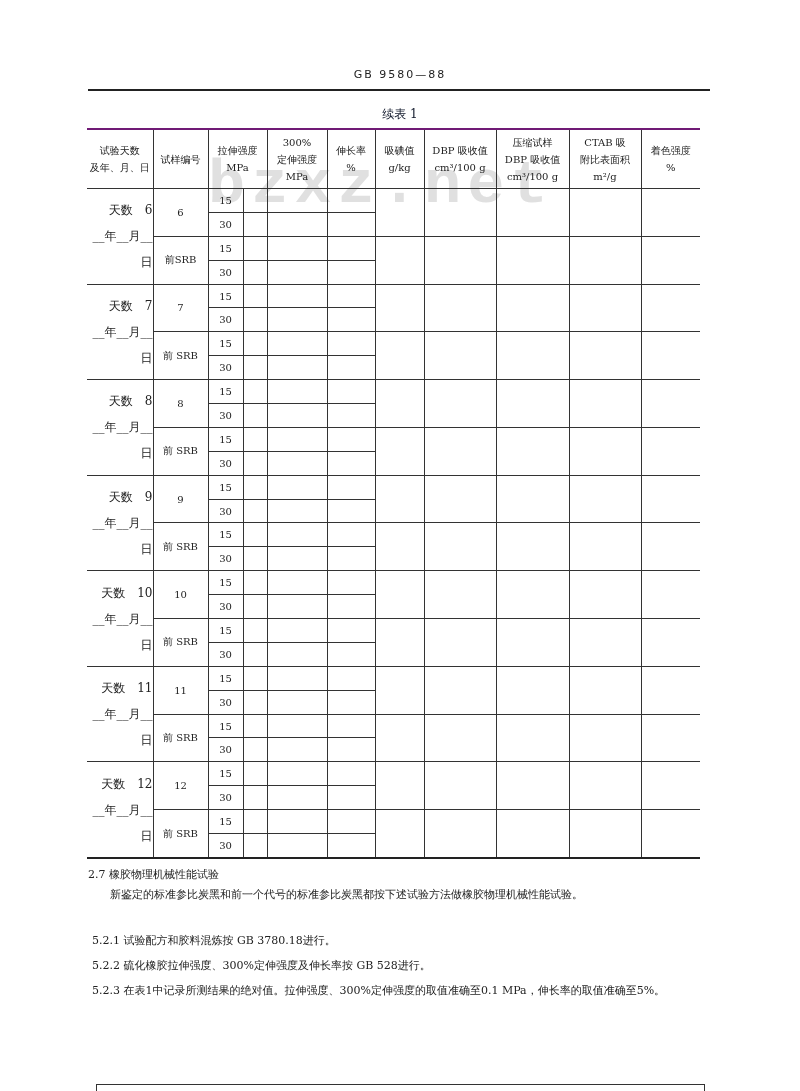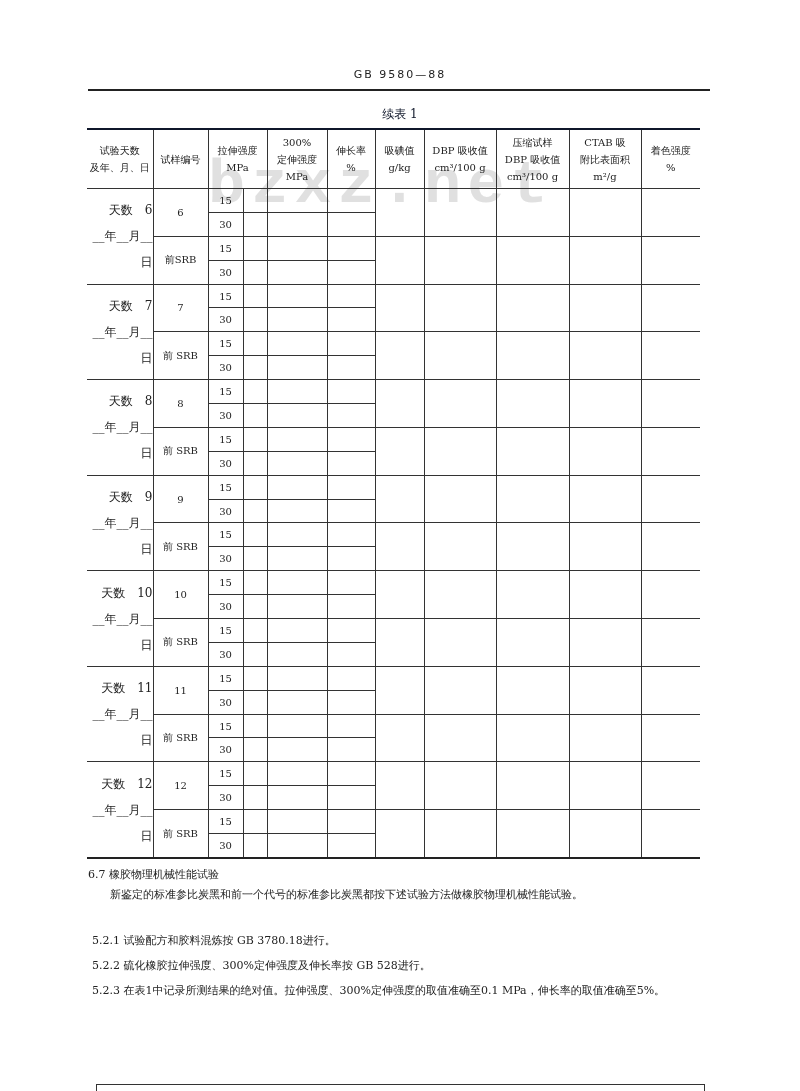--- a/index.html
+++ b/index.html
@@ -14,21 +14,21 @@
 
   table.data { position:absolute; top:128px; left:87px; border-collapse:collapse; table-layout:fixed; z-index:1;
                font-size:10px; color:#222; }
   table.data td, table.data th { border:1px solid #333; padding:0; text-align:center; vertical-align:middle;
                font-weight:normal; overflow:hidden; }
   table.data tr.hdr th { height:58px; line-height:17px; font-size:10px; }
   table.data th.lastcol, table.data td.lastcol { border-right:none; }
   table.data td.daycell { border-left:none; text-align:right; padding-left:4px; font-size:12px; line-height:26px; }
   table.data tr.sub td { height:22.9px; }
   table.data tr.grp-first td { border-top:1.5px solid #222; }
-  table.data { border-top:2px solid #0f172a; border-bottom:2px solid #222; }
+  table.data { border-top:2px solid #701a75; border-bottom:2px solid #222; }
   .day-num { margin-left:12px; }
 
   .section { position:absolute; left:88px; width:622px; font-size:11px; color:#222; line-height:21px; }
   .sec-head { top:864px; }
   .sec-body { top:884px; text-indent:22px; }
   .sec-items { top:926px; }
   .sec-items div { margin:4px; }
   .bottom-box { position:absolute; top:1084px; left:96px; width:607px; height:20px; border:1.5px solid #333; border-bottom:none; }
 </style>
 </head>
@@ -376,21 +376,21 @@
       </tr>
       <tr class="sub">
         <td>30</td>
         <td></td>
         <td></td>
         <td></td>
       </tr>
     </tbody>
 </table>
 
-<div class="section sec-head">6.7  橡胶物理机械性能试验</div>
+<div class="section sec-head">2.7  橡胶物理机械性能试验</div>
 <div class="section sec-body">新鉴定的标准参比炭黑和前一个代号的标准参比炭黑都按下述试验方法做橡胶物理机械性能试验。</div>
 <div class="section sec-items">
   <div>5.2.1  试验配方和胶料混炼按 GB 3780.18进行。</div>
   <div>5.2.2  硫化橡胶拉伸强度、300%定伸强度及伸长率按 GB 528进行。</div>
   <div>5.2.3  在表1中记录所测结果的绝对值。拉伸强度、300%定伸强度的取值准确至0.1 MPa，伸长率的取值准确至5%。</div>
 </div>
 
 <div class="bottom-box"></div>
 
 </body></html>

